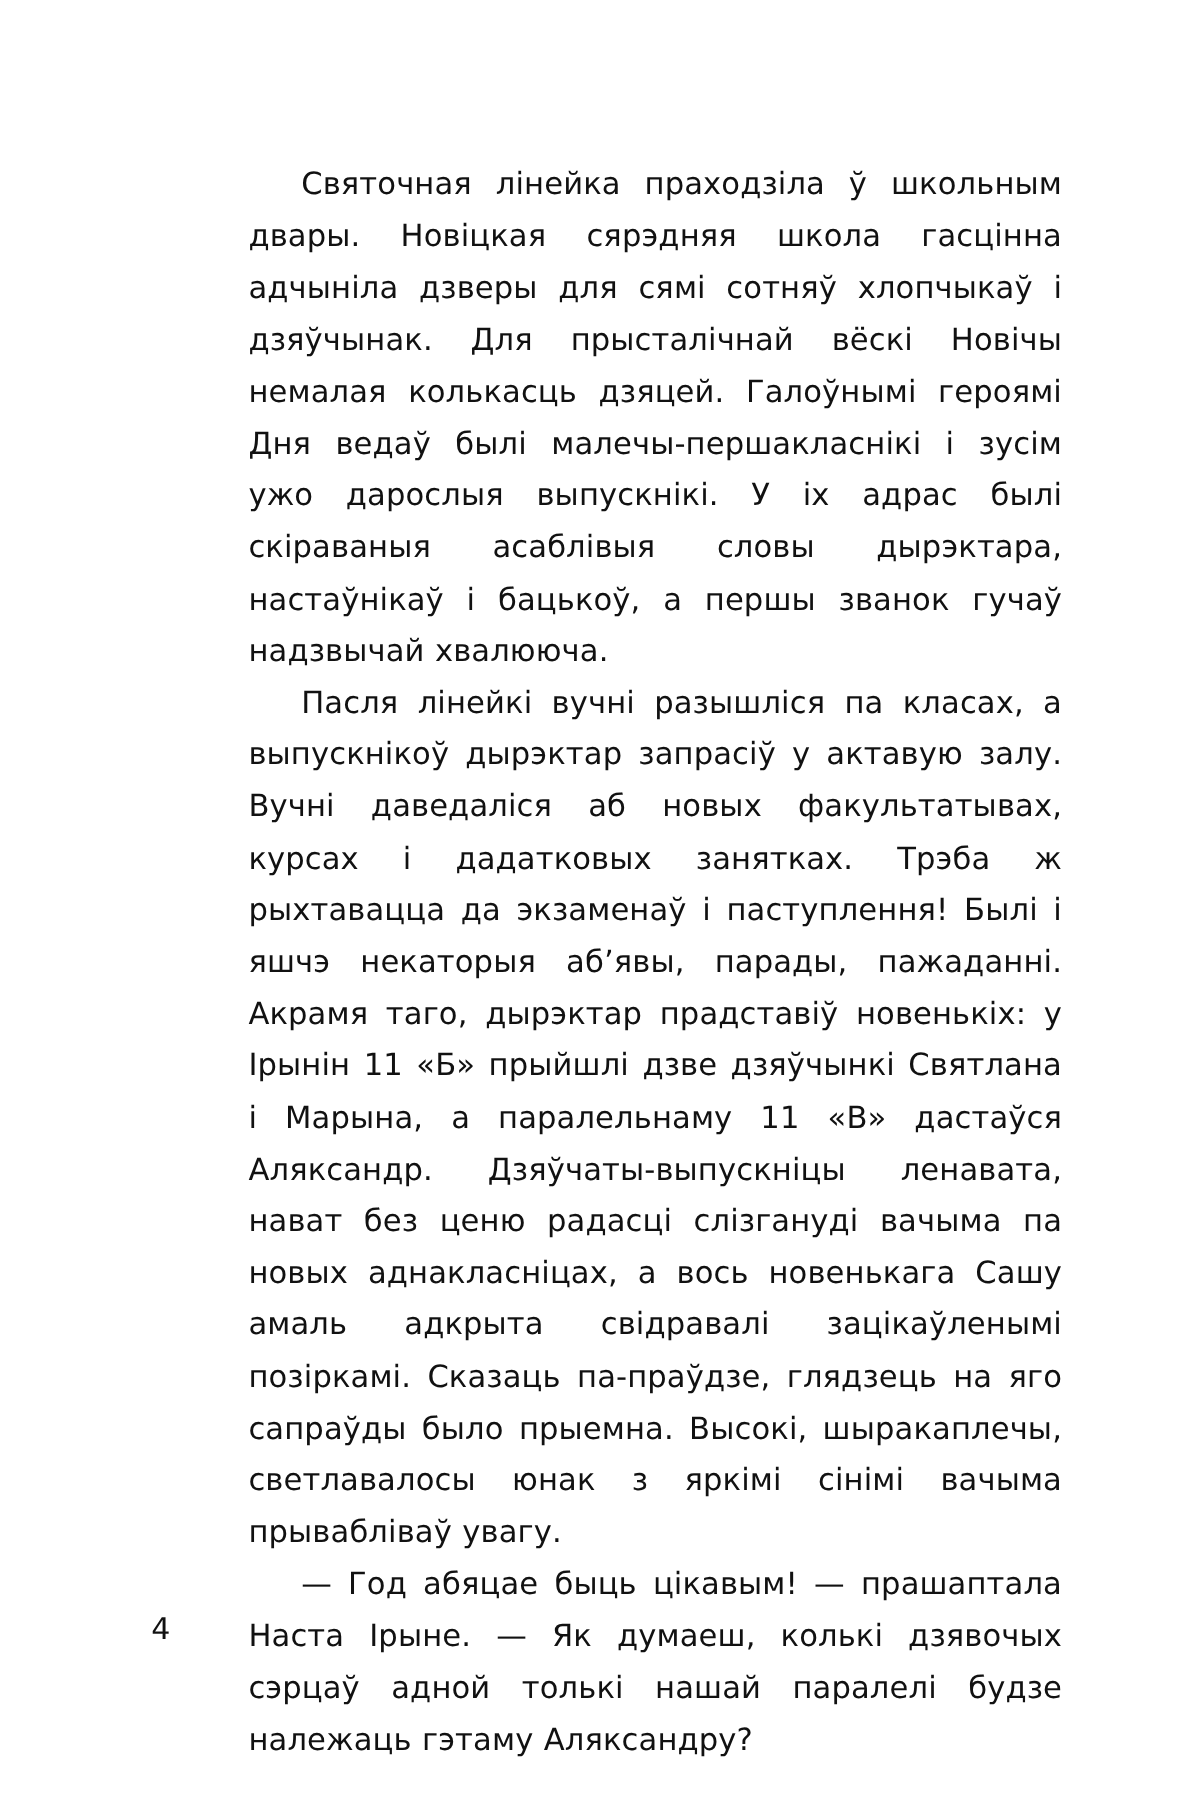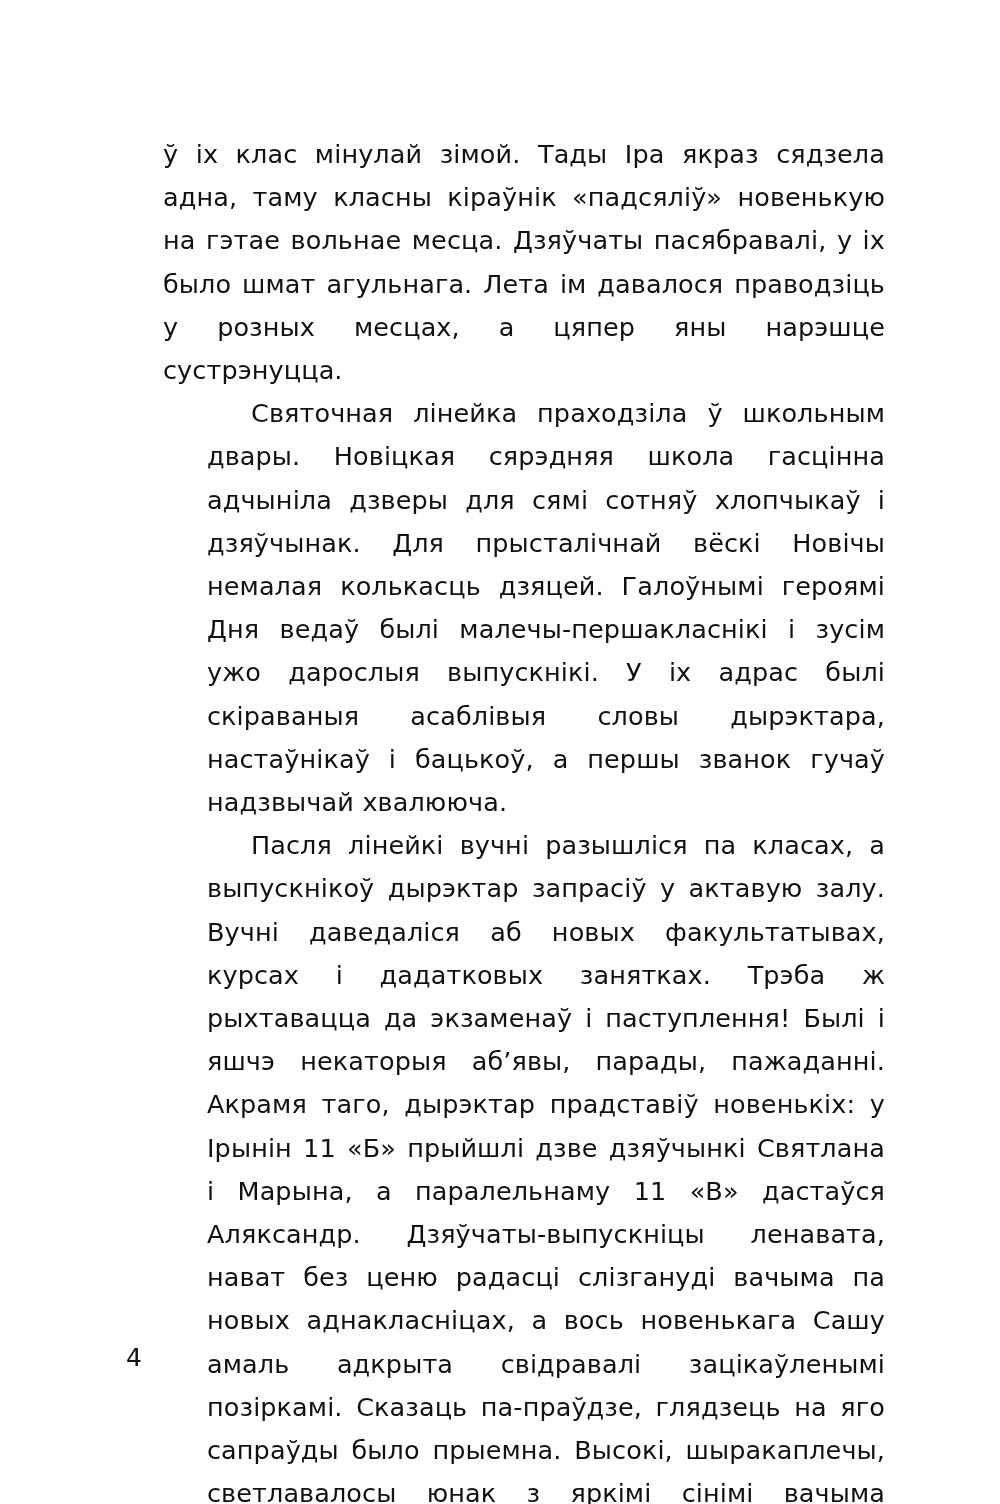--- a/index.html
+++ b/index.html
@@ -45,21 +45,20 @@
     line-height: 32px;
     color: #111111;
   }
 </style>
 </head>
 <body>
 
 <div class="page">
 
   <div class="text-block">
-    <p class="para">ў іх клас мінулай зімой. Тады Іра якраз сядзела адна, таму класны кіраўнік «падсяліў» новенькую на гэтае вольнае месца. Дзяўчаты пасябравалі, у іх было шмат агульнага. Лета ім давалося праводзіць у розных месцах, а цяпер яны нарэшце сустрэнуцца.</p>
     <p class="para indent">Святочная лінейка праходзіла ў школьным двары. Новіцкая сярэдняя школа гасцінна адчыніла дзверы для сямі сотняў хлопчыкаў і дзяўчынак. Для прысталічнай вёскі Новічы немалая колькасць дзяцей. Галоўнымі героямі Дня ведаў былі малечы-першакласнікі і зусім ужо дарослыя выпускнікі. У іх адрас былі скіраваныя асаблівыя словы дырэктара, настаўнікаў і бацькоў, а першы званок гучаў надзвычай хвалююча.</p>
     <p class="para indent">Пасля лінейкі вучні разышліся па класах, а выпускнікоў дырэктар запрасіў у актавую залу. Вучні даведаліся аб новых факультатывах, курсах і дадатковых занятках. Трэба ж рыхтавацца да экзаменаў і паступлення! Былі і яшчэ некаторыя аб’явы, парады, пажаданні. Акрамя таго, дырэктар прадставіў новенькіх: у Ірынін 11 «Б» прыйшлі дзве дзяўчынкі Святлана і Марына, а паралельнаму 11 «В» дастаўся Аляксандр. Дзяўчаты-выпускніцы ленавата, нават без ценю радасці слізгануді вачыма па новых аднакласніцах, а вось новенькага Сашу амаль адкрыта свідравалі зацікаўленымі позіркамі. Сказаць па-праўдзе, глядзець на яго сапраўды было прыемна. Высокі, шыракаплечы, светлавалосы юнак з яркімі сінімі вачыма прывабліваў увагу.</p>
     <p class="para indent">— Год абяцае быць цікавым! — прашаптала Наста Ірыне. — Як думаеш, колькі дзявочых сэрцаў адной толькі нашай паралелі будзе належаць гэтаму Аляксандру?</p>
   </div>
 
   <div class="page-number">4</div>
 
 </div>
 
 </body></html>

